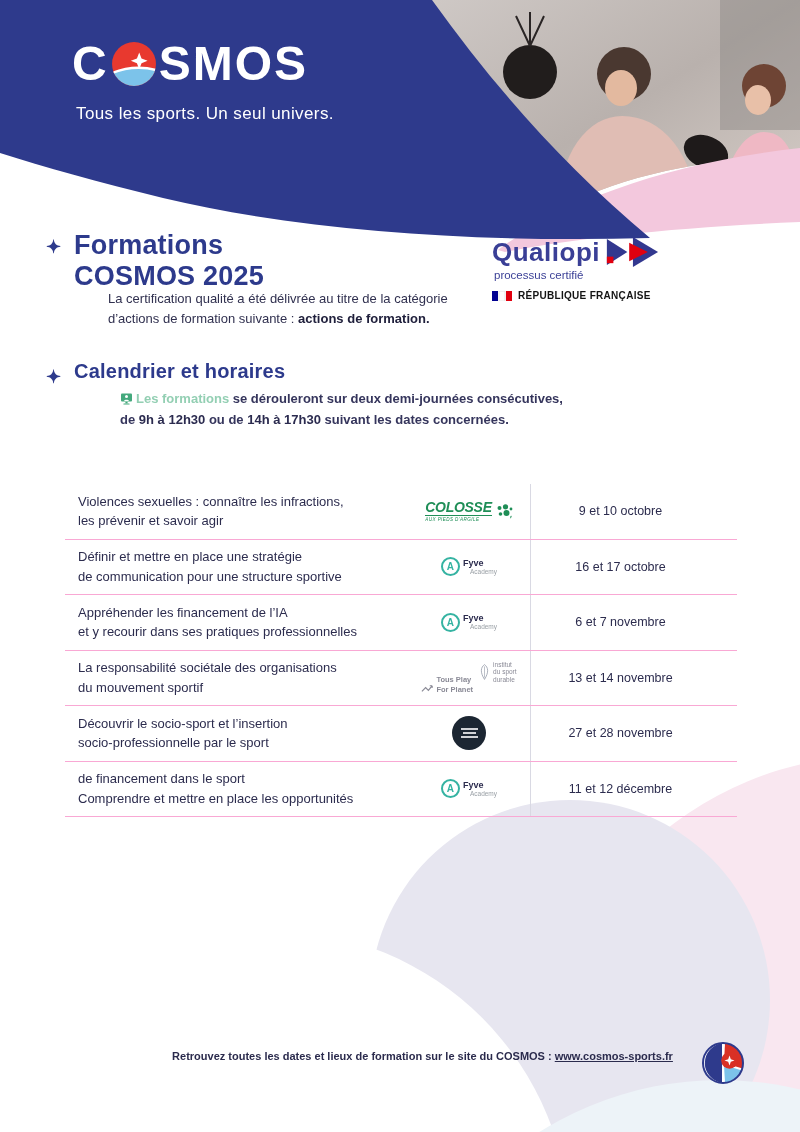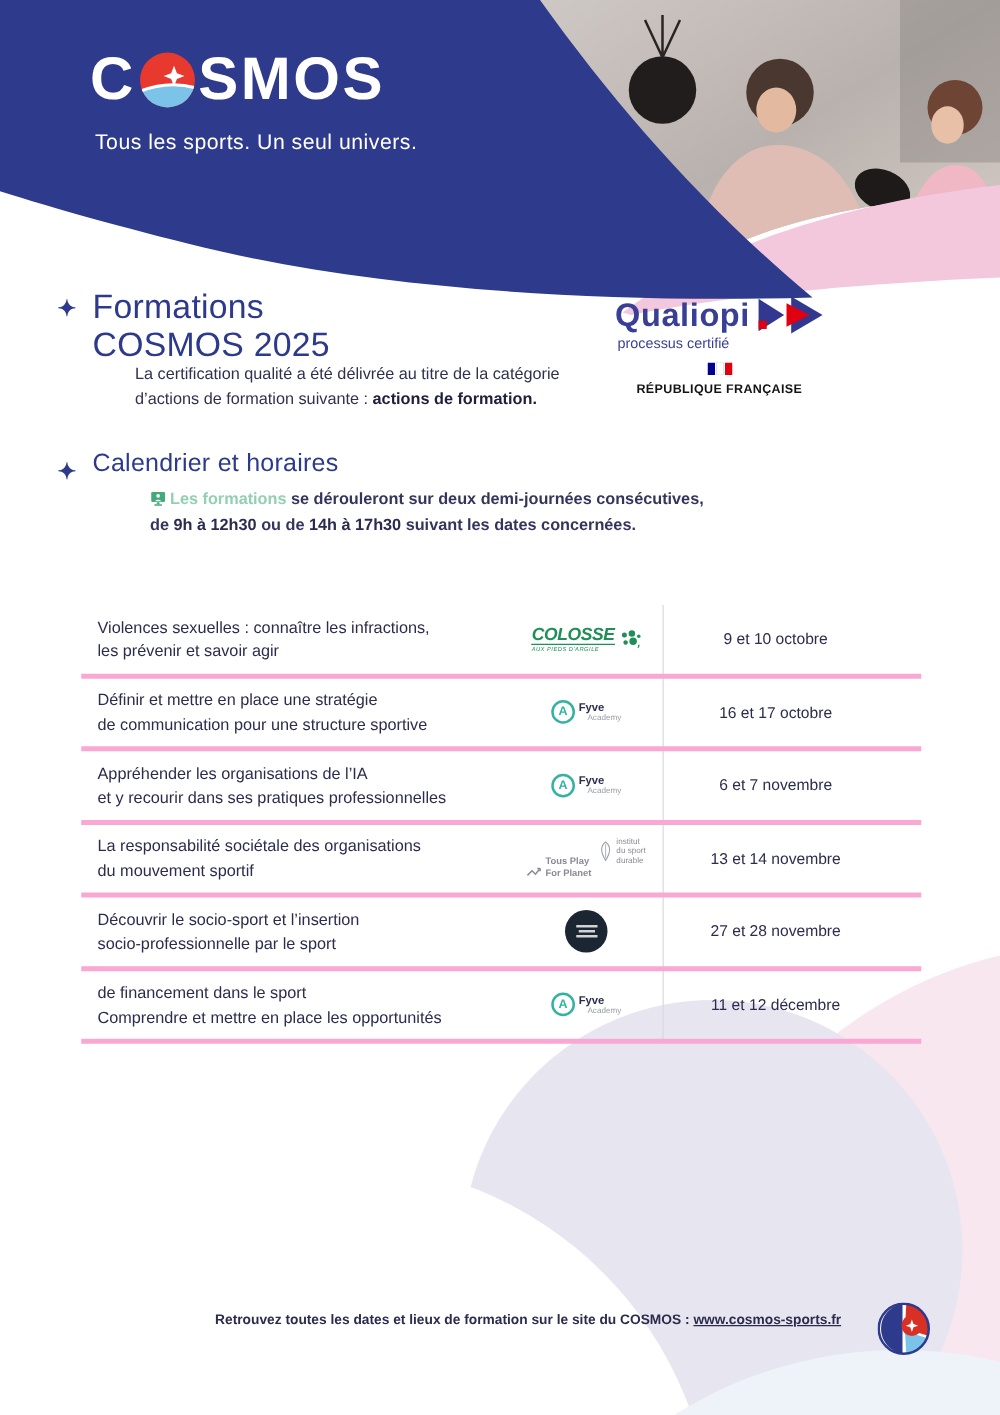--- a/index.html
+++ b/index.html
@@ -19,46 +19,46 @@
          color:#fff;font-weight:bold;font-size:48px;letter-spacing:2px;line-height:1;}
   .brand .o-sphere{width:46px;height:46px;margin:0 2px;display:block;}
   .tagline{position:absolute;left:76px;top:104px;color:#fff;font-size:17px;
            letter-spacing:.4px;font-weight:400;}
 
   
   .section-head{position:absolute;display:flex;gap:13px;}
   #formations-head{left:46px;top:230px;}
   #calendrier-head{left:46px;top:360px;}
   .bullet{color:#2d3a8c;font-size:18px;margin-top:6px;font-weight:bold;}
-  .sec-title{color:#2d3a8c;font-weight:normal;font-size:27px;line-height:1.16;letter-spacing:.2px;}
+  .sec-title{color:#2d3a8c;font-weight:bold;font-size:27px;line-height:1.16;letter-spacing:.2px;}
   #calendrier-head .sec-title{font-size:20px;}
 
   .cert-desc{position:absolute;left:76px;top:289px;font-size:13px;color:#30304f;
              line-height:1.55;font-weight:500;margin-left:32px;}
   .cert-desc b{font-weight:800;color:#20203c;}
 
   
   .qualiopi{position:absolute;left:492px;top:236px;}
   .q-row{display:flex;align-items:center;gap:5px;}
   .q-name{font-size:26px;font-weight:bold;color:#3a3f96;letter-spacing:.5px;line-height:1;}
   .q-sub{font-size:11.5px;color:#3a3f96;margin-top:1px;margin-left:2px;}
-  .rf-row{display:flex;align-items:center;gap:6px;margin-top:9px;flex-direction:column;}
+  .rf-row{display:flex;align-items:center;gap:6px;margin-top:9px;}
   .rf-text{font-size:10px;font-weight:bold;color:#141414;letter-spacing:.3px;}
 
   
   .intro{position:absolute;left:120px;top:388px;width:560px;text-align:left;
          font-size:13px;line-height:1.62;color:#35355c;font-weight:600;}
   .intro .hl{color:#93cfb3;font-weight:bold;}
   .intro b{font-weight:800;color:#2b2b4f;}
   .intro .eicon{display:inline-block;vertical-align:-2px;margin-right:3px;}
 
   
   .ftable{position:absolute;left:65px;top:484px;width:672px;}
   .vdiv{position:absolute;left:465px;top:0;bottom:0;width:1px;background:#d9d9e3;}
-  .row{display:flex;align-items:center;height:54.5px;border-bottom:4px solid #f9a8d4;position:relative;}
+  .row{display:flex;align-items:center;height:54.5px;border-bottom:1px solid #f9a8d4;position:relative;}
   .c-title{width:330px;padding-left:13px;font-size:13px;line-height:1.5;color:#2c2c4e;font-weight:500;}
   .c-logo{width:122px;display:flex;align-items:flex-start;justify-content:center;gap:5px;}
   .c-date{flex:1;text-align:center;font-size:12.5px;color:#2c2c4e;font-weight:500;padding-right:26px;}
 
   
   .colosse{display:flex;align-items:center;gap:4px;}
   .colosse .cwrap{text-align:left;}
   .colosse .cname{font-style:italic;font-weight:800;font-size:14px;color:#1f8e57;
                   letter-spacing:-.3px;line-height:1;}
   .colosse .csub{font-size:4.6px;letter-spacing:.4px;color:#1f8e57;font-style:italic;
@@ -232,21 +232,21 @@
             <div class="f1">Fyve</div>
             <div class="f2">Academy</div>
           </div>
         </div>
       </div>
       <div class="c-date">16 et 17 octobre</div>
     </div>
 
     <div class="row">
       <div class="c-title">
-        <div>Appréhender les organisations de l’IA</div>
+        <div>Appréhender les financement de l’IA</div>
         <div>et y recourir dans ses pratiques professionnelles</div>
       </div>
       <div class="c-logo">
         <div class="fyve">
           <div class="fa-circle">A</div>
           <div class="ft">
             <div class="f1">Fyve</div>
             <div class="f2">Academy</div>
           </div>
         </div>

